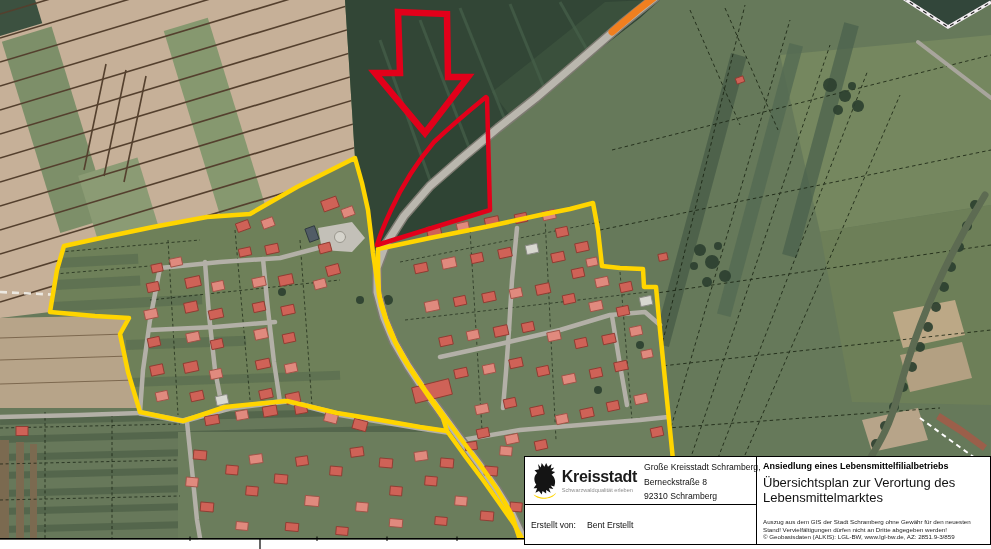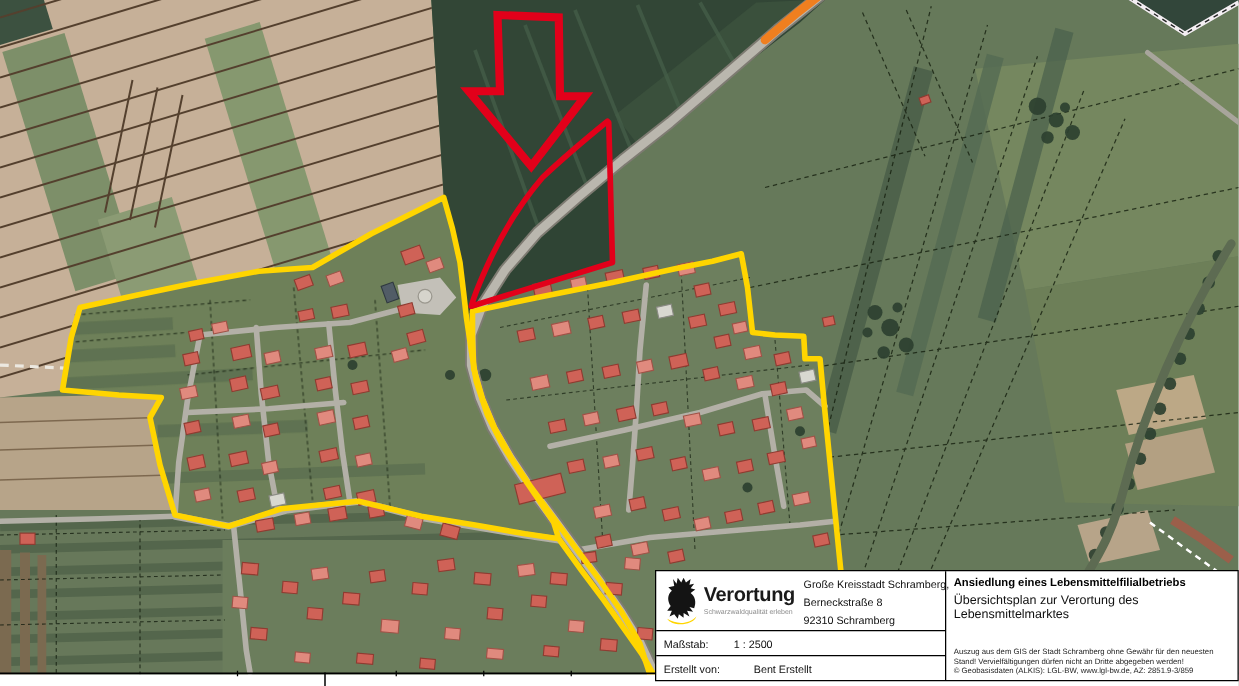--- a/index.html
+++ b/index.html
@@ -18,27 +18,27 @@
   .ib-logo{width:112px;display:flex;align-items:center;padding:2px 0 2px 5px;box-sizing:border-box;}
   .ib-logo svg{position:static;}
   .ib-logo-text{margin-left:3px;}
   .ib-logo-name{font-size:16px;font-weight:bold;color:#1a1a1a;letter-spacing:-0.3px;line-height:1;}
   .ib-logo-tagline{font-size:5.6px;color:#8d8d8d;margin-top:2px;white-space:nowrap;}
   .ib-addr{flex:1;padding:3px 2px 0 7px;box-sizing:border-box;}
   .ib-addr div{font-size:8.6px;color:#111;line-height:14.5px;white-space:nowrap;}
   .ib-rows{flex:1;display:flex;flex-direction:column;}
   .ib-row{flex:1;display:flex;align-items:center;border-bottom:1px solid #000;
           padding-left:6px;box-sizing:border-box;}
-  .ib-row:last-child{border-bottom:none;gap:16px;}
+  .ib-row:last-child{border-bottom:none;}
   .ib-row .lbl{font-size:8.6px;color:#111;width:56px;}
   .ib-row .val{font-size:8.6px;color:#111;}
   .ib-right{flex:1;border-left:1px solid #000;position:relative;
             padding:4px 6px;box-sizing:border-box;}
   .ib-title{font-size:9px;font-weight:bold;color:#000;}
-  .ib-sub{font-size:10px;color:#111;margin-top:4px;}
+  .ib-sub{font-size:13px;color:#111;margin-top:4px;}
   .ib-disc{position:absolute;left:6px;bottom:3px;right:4px;}
   .ib-disc div{font-size:6.2px;line-height:7.6px;color:#222;white-space:nowrap;}
 </style>
 </head>
 <body>
 
 <div class="stage">
 
 <svg width="991" height="549" viewBox="0 0 991 549">
   <defs>
@@ -428,35 +428,31 @@
 
 <div class="infobox">
   <div class="ib-left">
     <div class="ib-top">
       <div class="ib-logo">
         <svg width="30" height="40" viewBox="0 0 32 42">
           <path d="M9,2 L12,6 L13,1 L16,5 L18,1 L20,5 L24,2 L23,7 L27,6 L24,10 L28,11 L24,14 C28,17 29,22 27,27 L23,26 L26,30 L21,29 L23,34 L18,31 L18,35 L14,32 L13,36 L10,32 L6,34 L8,29 L4,29 L7,25 C4,21 4,15 8,12 L5,9 L10,8 Z" fill="#141414"></path>
           <path d="M4,36 C12,41 22,41 29,34 C26,42 8,43 4,36 Z" fill="#FFD500"></path>
         </svg>
         <div class="ib-logo-text">
-          <div class="ib-logo-name">Verortung</div>
+          <div class="ib-logo-name">Kreisstadt</div>
           <div class="ib-logo-tagline">Schwarzwaldqualität erleben</div>
         </div>
       </div>
       <div class="ib-addr">
         <div>Große Kreisstadt Schramberg,</div>
         <div>Berneckstraße 8</div>
         <div>92310 Schramberg</div>
       </div>
     </div>
     <div class="ib-rows">
-      <div class="ib-row">
-        <span class="lbl">Maßstab:</span>
-        <span class="val">1 : 2500</span>
-      </div>
       <div class="ib-row">
         <span class="lbl">Erstellt von:</span>
         <span class="val">Bent Erstellt</span>
       </div>
     </div>
   </div>
   <div class="ib-right">
     <div class="ib-title">Ansiedlung eines Lebensmittelfilialbetriebs</div>
     <div class="ib-sub">Übersichtsplan zur Verortung des Lebensmittelmarktes</div>
     <div class="ib-disc">

